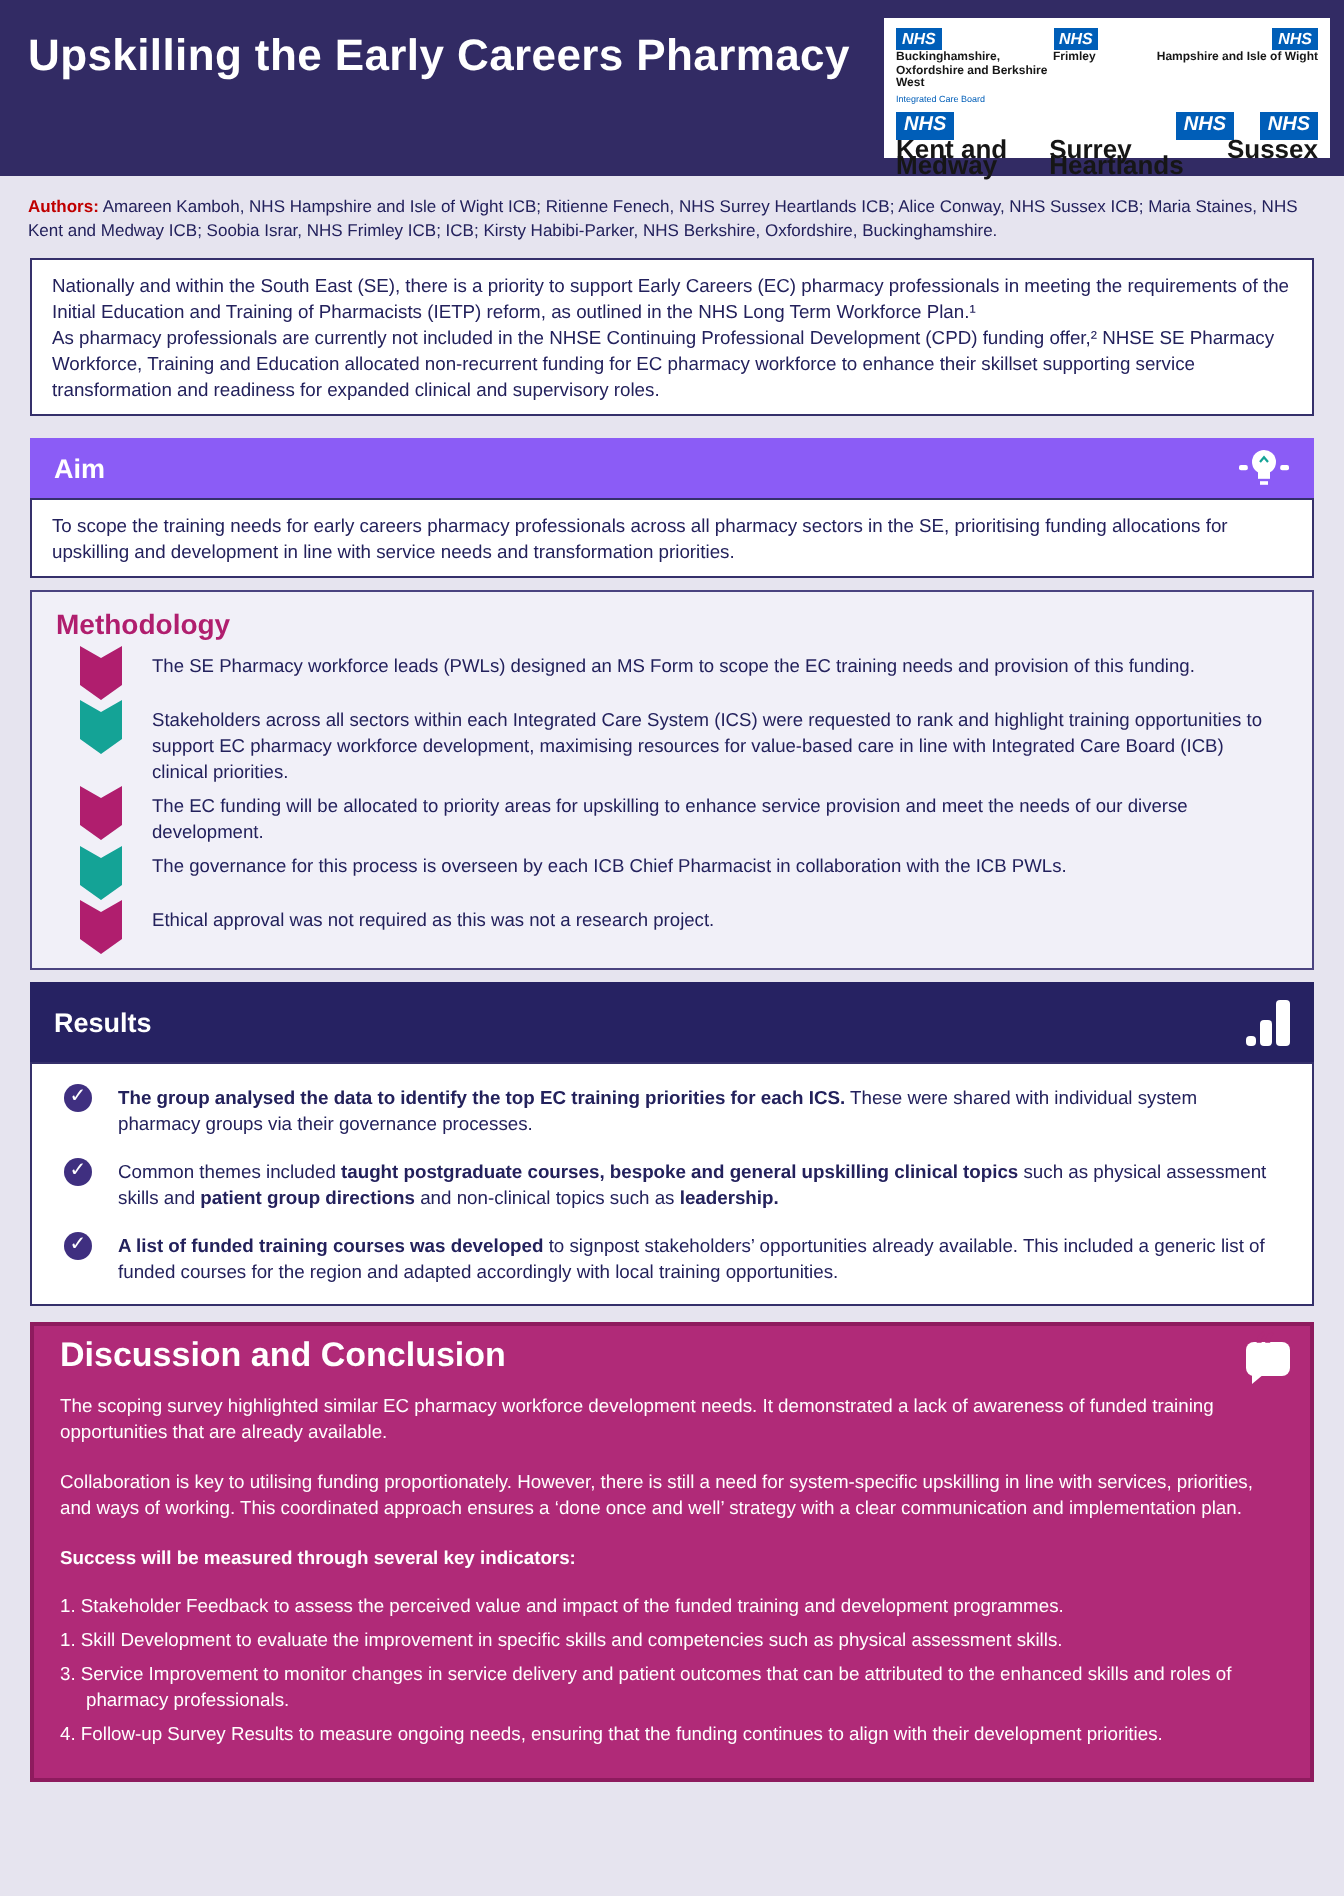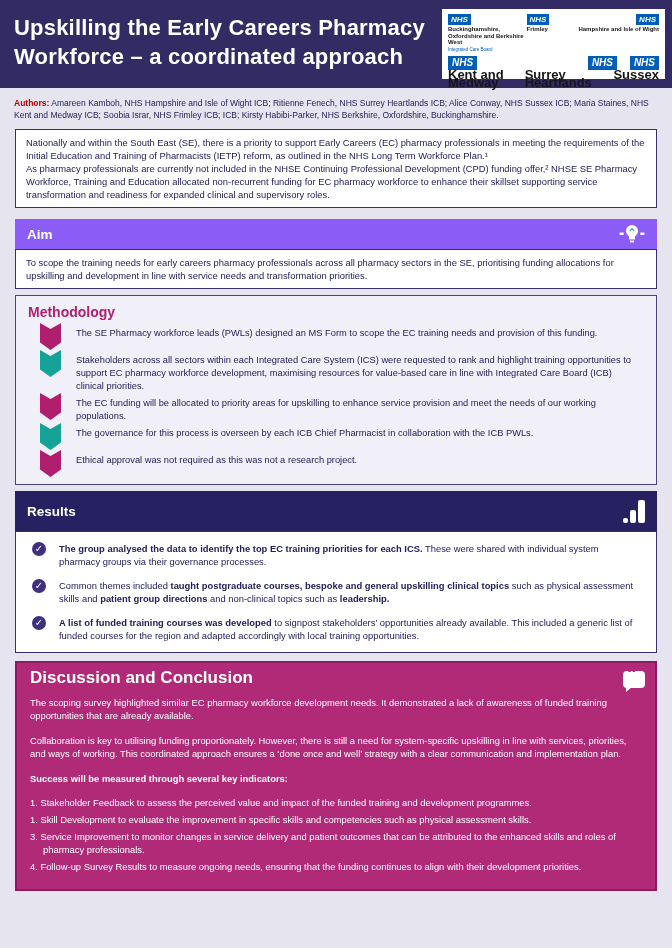--- a/index.html
+++ b/index.html
@@ -84,21 +84,20 @@
                        border-top:5px solid #fff; border-right:6px solid transparent; }
   
   .bulb-icon { width:26px; height:24px; }
 </style>
 </head>
 <body>
 
 <div class="header">
   <div class="title">
     <div>Upskilling the Early Careers Pharmacy</div>
-    <div>Workforce – a coordinated approach</div>
   </div>
   <div class="logo-box">
     <div class="logo-row">
       <div class="logo bob a-left">
         <span class="nhs-chip chip-sm">NHS</span>
         <div class="logo-name name-sm">Buckinghamshire, Oxfordshire and Berkshire West</div>
         <div class="logo-sub">Integrated Care Board</div>
       </div>
       <div class="logo frimley a-left">
         <span class="nhs-chip chip-sm">NHS</span>
@@ -157,21 +156,21 @@
   <div class="meth-item">
     <div class="meth-arrow arr-m"></div>
     <div class="meth-text">The SE Pharmacy workforce leads (PWLs) designed an MS Form to scope the EC training needs and provision of this funding.</div>
   </div>
   <div class="meth-item">
     <div class="meth-arrow arr-t"></div>
     <div class="meth-text">Stakeholders across all sectors within each Integrated Care System (ICS) were requested to rank and highlight training opportunities to support EC pharmacy workforce development, maximising resources for value-based care in line with Integrated Care Board (ICB) clinical priorities.</div>
   </div>
   <div class="meth-item">
     <div class="meth-arrow arr-m"></div>
-    <div class="meth-text">The EC funding will be allocated to priority areas for upskilling to enhance service provision and meet the needs of our working populations.</div>
+    <div class="meth-text">The EC funding will be allocated to priority areas for upskilling to enhance service provision and meet the needs of our diverse development.</div>
   </div>
   <div class="meth-item">
     <div class="meth-arrow arr-t"></div>
     <div class="meth-text">The governance for this process is overseen by each ICB Chief Pharmacist in collaboration with the ICB PWLs.</div>
   </div>
   <div class="meth-item">
     <div class="meth-arrow arr-m"></div>
     <div class="meth-text">Ethical approval was not required as this was not a research project.</div>
   </div>
 </div>

